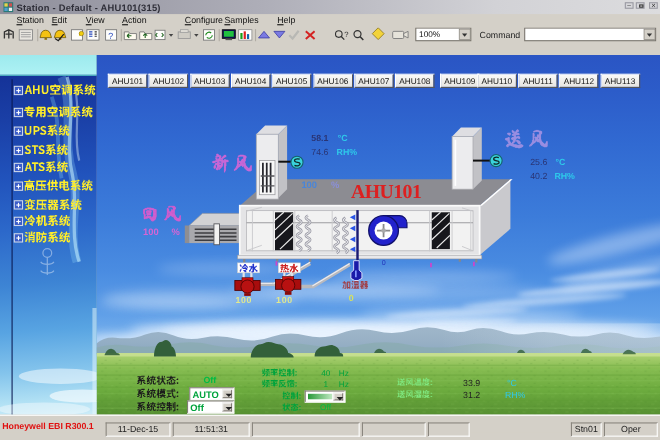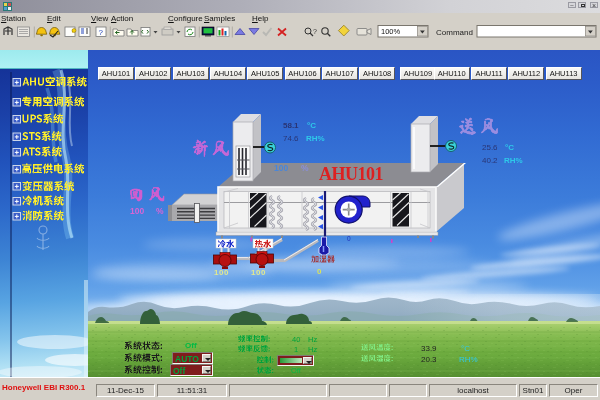--- a/index.html
+++ b/index.html
@@ -16,44 +16,45 @@
 .cl { position:absolute; background:#eef6ff; border-radius:50%; filter:blur(5px); }
 .cs { position:absolute; background:#f6faff; border-radius:50%; filter:blur(2.5px); }
 #sidebar { position:absolute; left:0; top:0; width:88px; height:327px; overflow:hidden;
  background:linear-gradient(176deg,#122d92 0%,#1a3fa6 18%,#2153bc 34%,#2c68ca 48%,#3d84d4 63%,#58a4e2 76%,#84c4ec 87%,#b0e0f4 95%,#ccecf8 100%);}
 #sideheader { position:absolute; left:0; top:0; width:88px; height:19px; background:linear-gradient(180deg,#9deaee,#aef2f4); border-bottom:1px solid #53b8c2; }
 .tab { position:absolute; top:17px; width:36px; height:13px; background:linear-gradient(180deg,#fafaf8,#e6e4e0);
  border:1px solid; border-color:#ffffff #55555a #55555a #ffffff; font-size:7.5px; color:#111; text-align:center; line-height:11px; }
 #statusbar { position:absolute; left:0; top:377px; width:600px; height:16px; background:#d4d0c8; border-top:1px solid #fff; }
 .sf { position:absolute; top:6px; height:13px; border:1px solid; border-color:#8a867e #ffffff #ffffff #8a867e; font-size:8px; color:#222; text-align:center; line-height:12px; background:#d4d0c8; }
 .txt { position:absolute; white-space:nowrap;text-align:right; }
-.combo { position:absolute; background:#7f1d1d; border:1px solid; border-color:#807c74 #f6f6f4 #f6f6f4 #807c74; }
+.combo { position:absolute; background:#ffffff; border:1px solid; border-color:#807c74 #f6f6f4 #f6f6f4 #807c74; }
 .cbtn { position:absolute; right:1px; top:1px; bottom:1px; width:9px; background:#d4d0c8; border:1px solid; border-color:#f6f6f4 #807c74 #807c74 #f6f6f4; }
 .cbtn:after { content:""; position:absolute; left:1.5px; top:3px; border:3px solid transparent; border-top-color:#222; }
 </style></head><body>
 
 <div id="titlebar">
  <svg width="11" height="11" style="position:absolute;left:3px;top:1px">
   <rect x="0" y="1" width="9" height="9" fill="#2a7a78"></rect>
       <rect x="1" y="2" width="3" height="3" fill="#e8d44a"></rect>
   <rect x="5" y="2" width="3" height="3" fill="#d05050"></rect>
       <rect x="1" y="6" width="3" height="3" fill="#50a0d0"></rect>
   <rect x="5" y="6" width="3" height="3" fill="#f0f0f0"></rect>
     </svg>
+ <div class="t">Station - Default - AHU101(315)</div>
  <div class="wbtn" style="right:24px">–</div>
  <div class="wbtn" style="right:14px">
       <span style="display:block;width:4px;height:3px;border:1px solid #333;margin:1px 0 0 1.5px"></span>
     </div>
  <div class="wbtn" style="right:2px;line-height:5px;font-size:7px">×</div>
 </div>
 
 <div id="menubar">
-    <span style="left:1px"><u>S</u>tation</span>
+    <span style="left:15px"><u>S</u>tation</span>
     <span style="left:47px"><u>E</u>dit</span>
-    <span style="left:91px"><u>V</u>iew</span>
+    <span style="left:78px"><u>V</u>iew</span>
     <span style="left:111px"><u>A</u>ction</span>
     <span style="left:168px"><u>C</u>onfigure</span>
     <span style="left:204px"><u>S</u>amples</span>
     <span style="left:252px"><u>H</u>elp</span>
   </div>
 <div id="toolbar">
     <svg width="600" height="25" viewBox="0 25 600 25" style="position:absolute;left:0;top:0">
       <path d="M5 35v-6l4-2 4 2v6M9 27v8M6 31h6" stroke="#333" stroke-width="1.2" fill="none" transform="translate(-1,0)"></path>
       <rect x="17.5" y="27" width="12" height="9.5" fill="#e9e6e0" stroke="#888" stroke-width=".8"></rect>
       <path d="M19 29.5h9M19 31.5h9M19 33.5h9" stroke="#999" stroke-width=".8"></path>
@@ -421,25 +422,24 @@
 <div class="txt" style="left:308px;top:335px;font-size:7.5px;color:#00a33c">Hz</div>
 <div class="txt" style="left:294px;top:345px;font-size:7.5px;color:#00a33c">1</div>
 <div class="txt" style="left:308px;top:345px;font-size:7.5px;color:#00a33c">Hz</div>
 <div class="combo" style="left:277px;top:354.5px;width:37px;height:11px">
     <span style="position:absolute;left:2px;top:2px;width:22px;height:5px;background:linear-gradient(90deg,#2a9a3a,#bfe8c0)"></span>
     <span class="cbtn"></span>
   </div>
 <div class="txt" style="left:291px;top:366px;font-size:7.5px;color:#00bb44">Off</div>
 <div class="txt" style="left:421px;top:343.5px;font-size:8px;color:#222">33.9</div>
 <div class="txt" style="left:461px;top:343.5px;font-size:8px;color:#2ec9ea">°C</div>
-<div class="txt" style="left:421px;top:354.5px;font-size:8px;color:#222">20.3</div>
+<div class="txt" style="left:421px;top:354.5px;font-size:8px;color:#222">31.2</div>
 <div class="txt" style="left:459px;top:354.5px;font-size:8px;color:#2ec9ea">RH%</div>
 
 <div id="statusbar">
  <div class="txt" style="left:2px;top:5px;font-size:8px;font-weight:bold;color:#e01010">Honeywell EBI R300.1</div>
  <div class="sf" style="left:96px;width:59px">11-Dec-15</div>
  <div class="sf" style="left:157px;width:70px">11:51:31</div>
  <div class="sf" style="left:229px;width:98px"></div>
  <div class="sf" style="left:329px;width:58px"></div>
  <div class="sf" style="left:389px;width:38px"></div>
- <div class="sf" style="left:429px;width:88px">localhost</div>
  <div class="sf" style="left:519px;width:28px">Stn01</div>
  <div class="sf" style="left:549px;width:49px">Oper</div>
 </div>
 </body></html>

